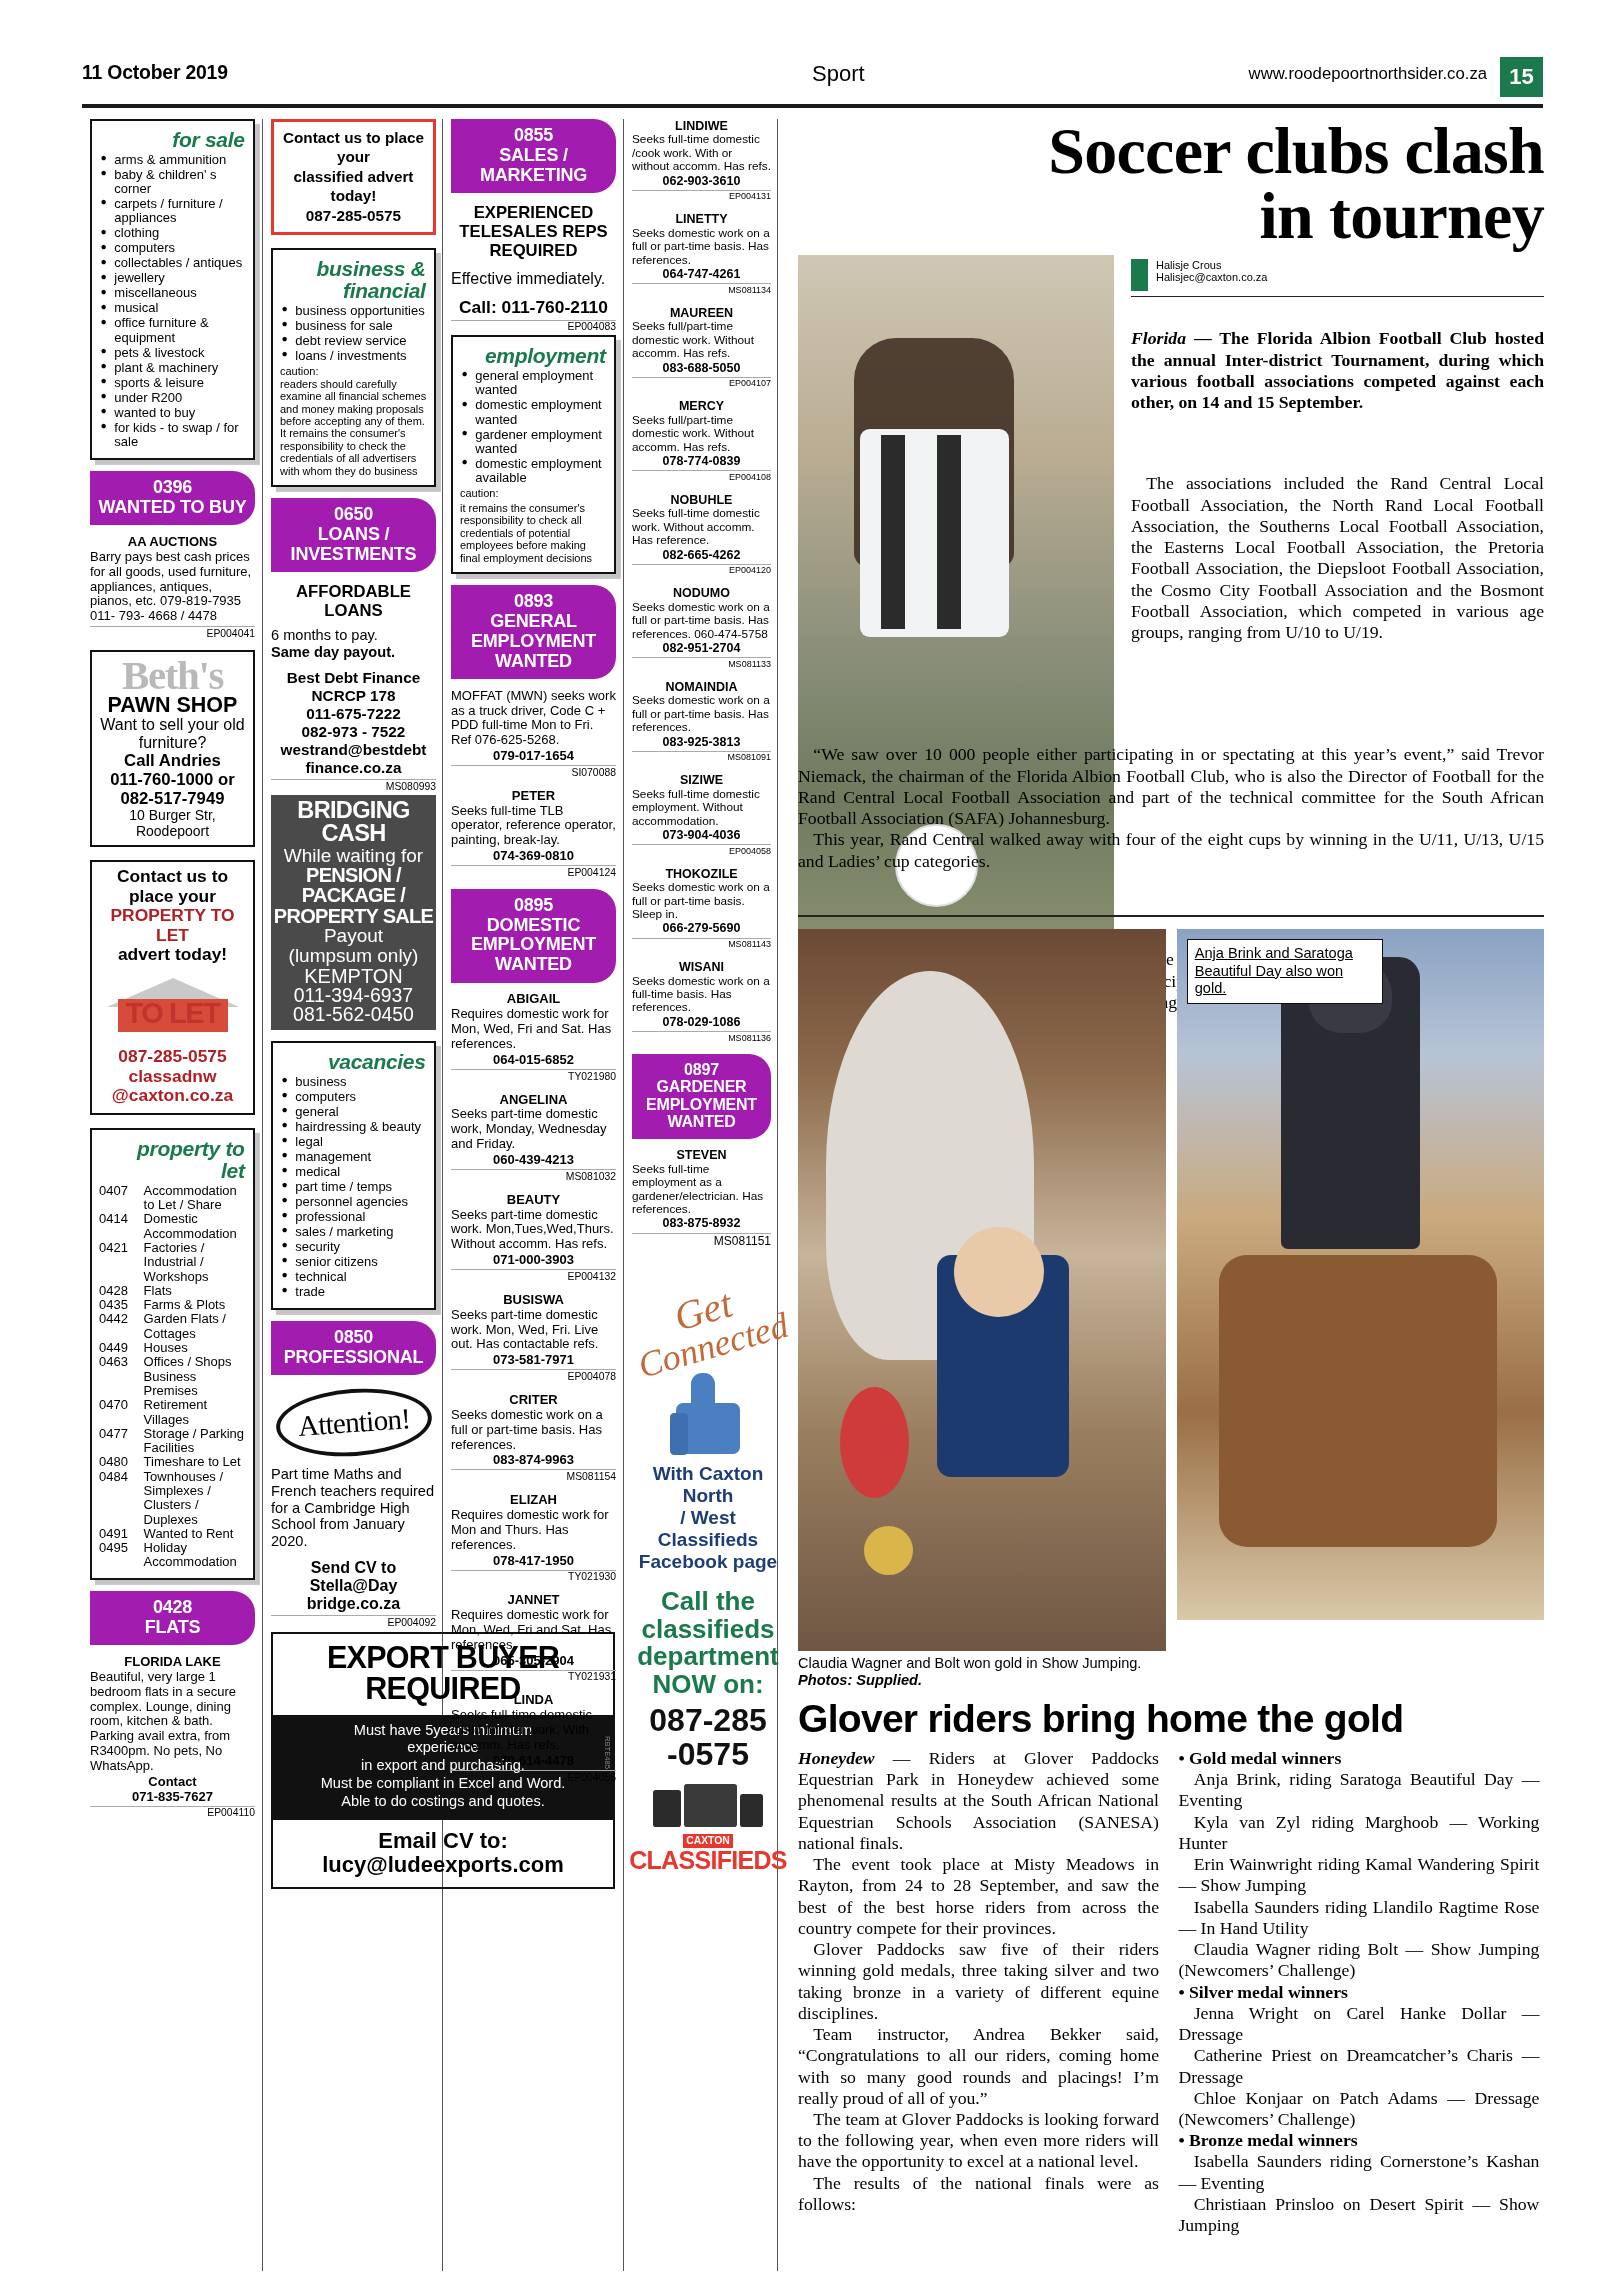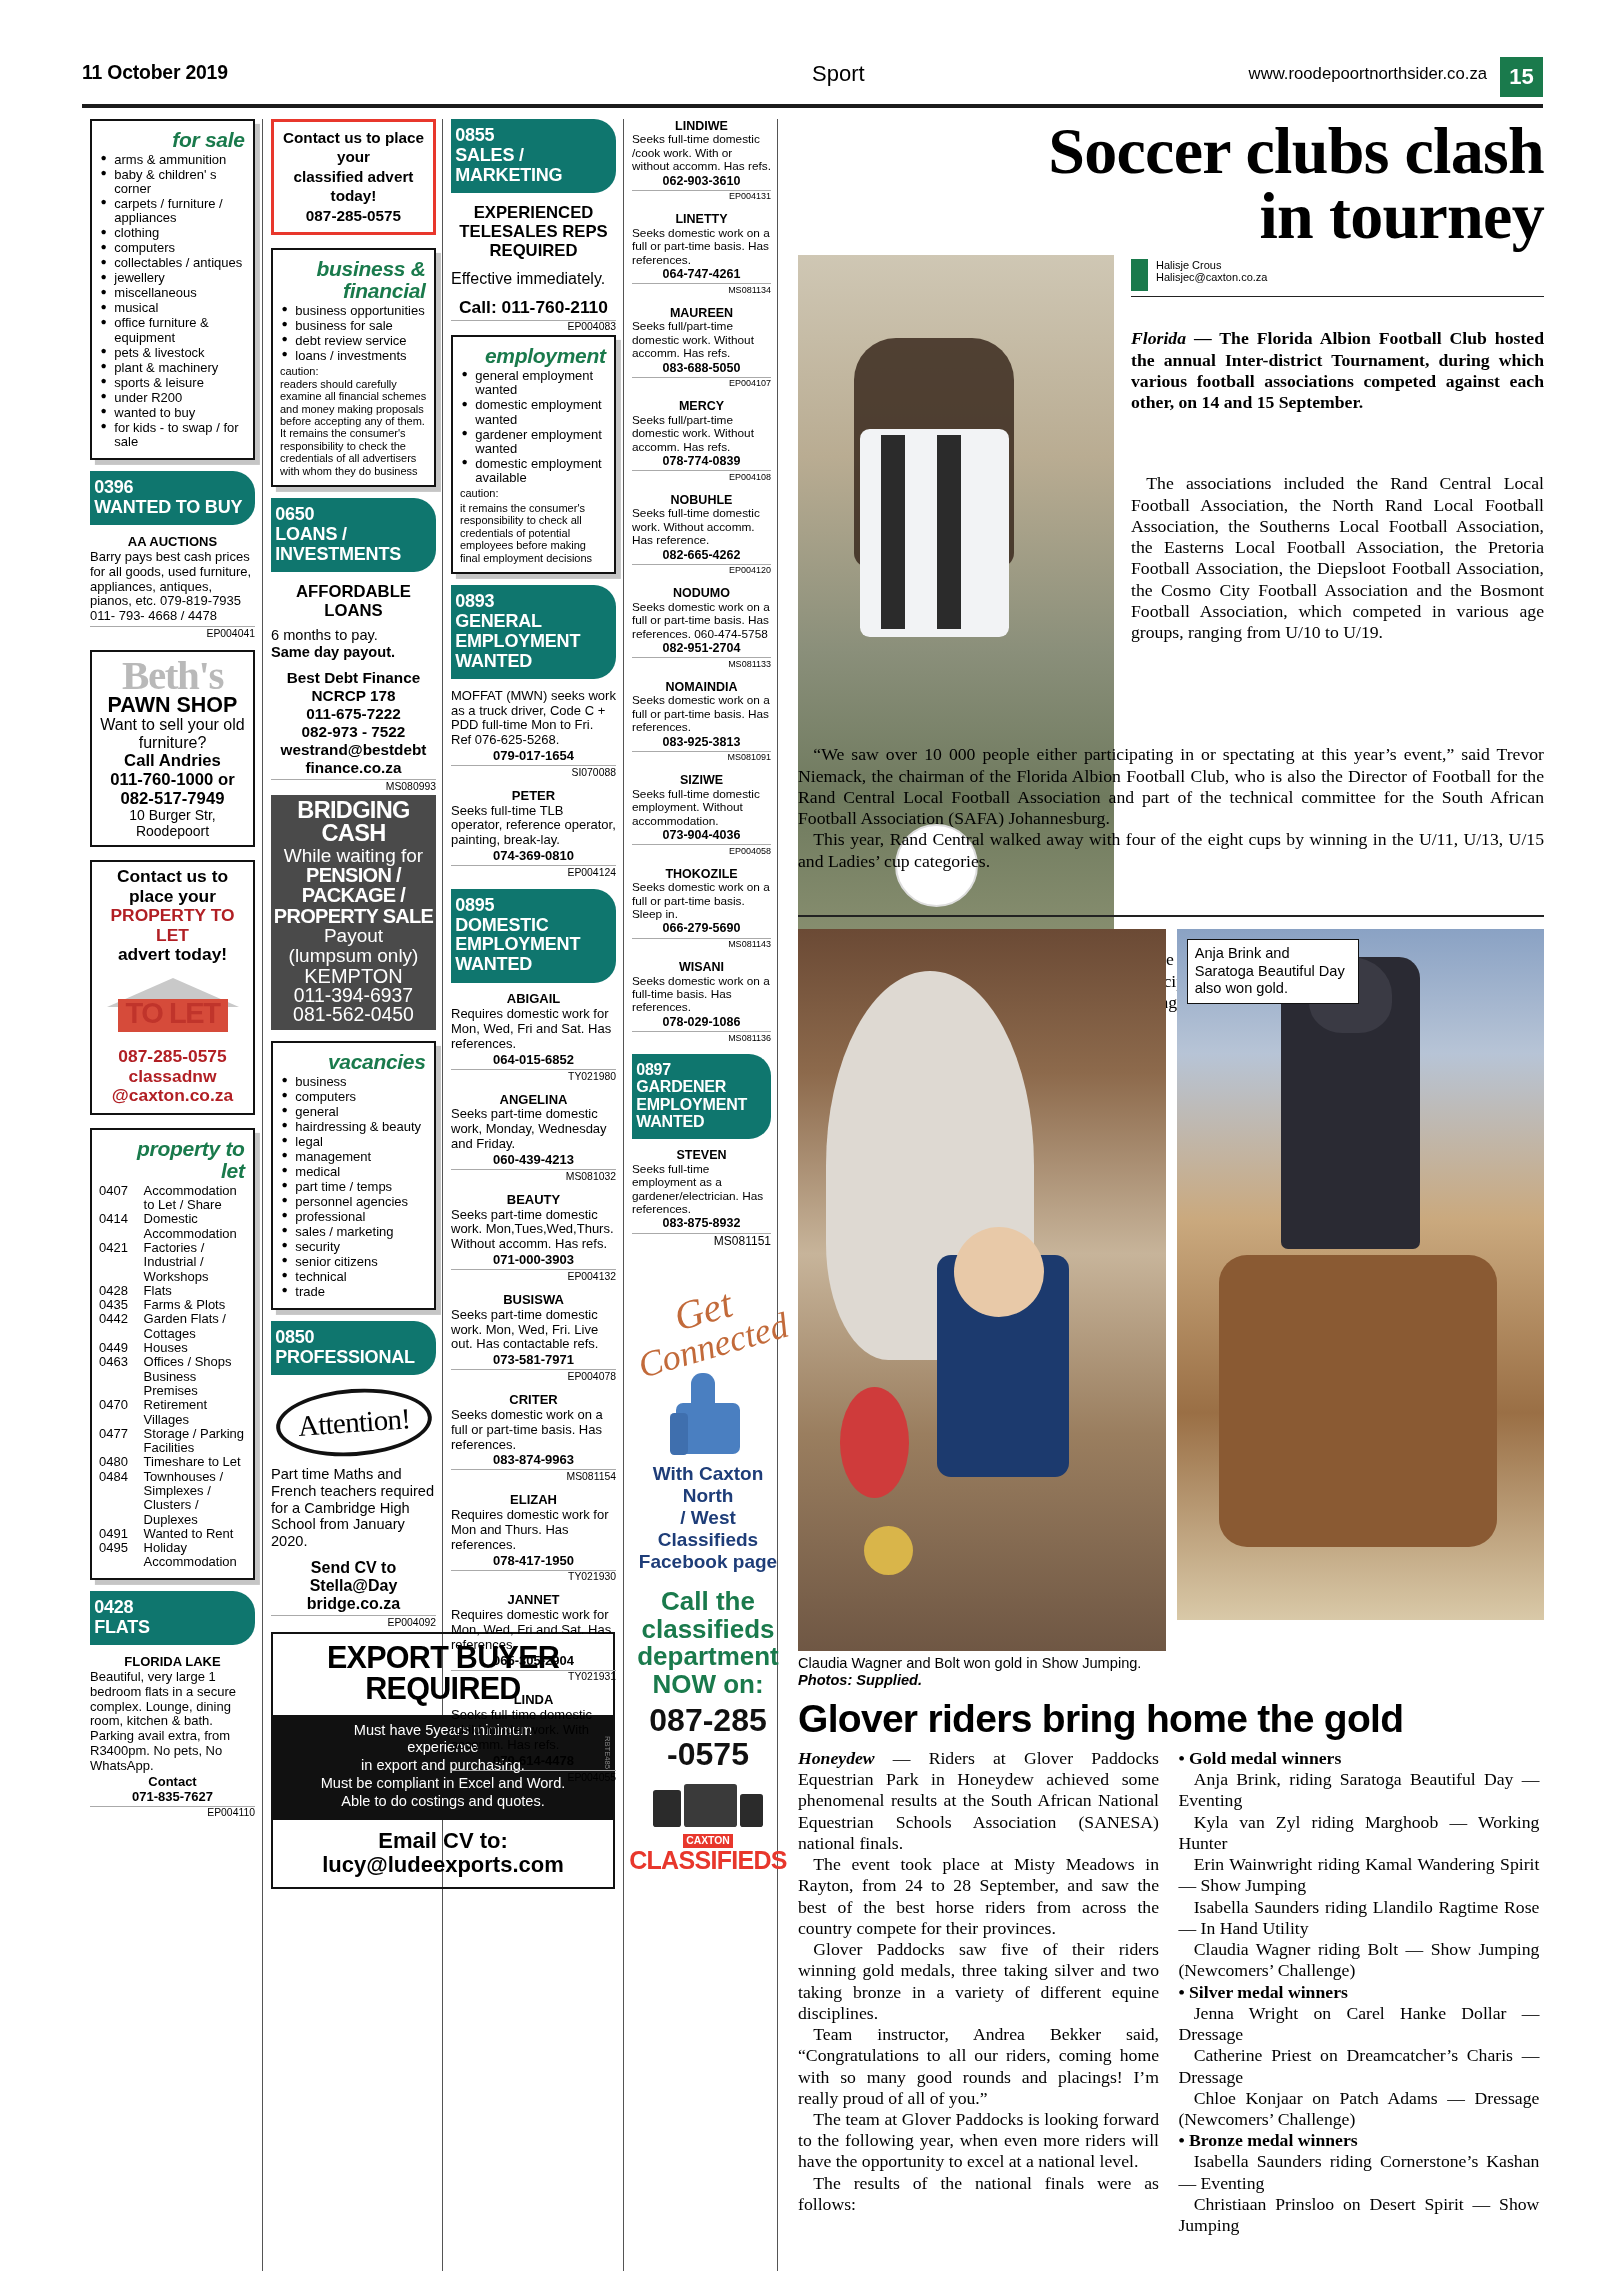--- a/index.html
+++ b/index.html
@@ -30,21 +30,21 @@
   .catbox ul { list-style:none; }
   .catbox li { position:relative; padding-left:15.3px; font-size:13px; line-height:1.10; margin-bottom:0.7px; }
   .catbox li::before { content:"\25CF"; position:absolute; left:1.4px; top:-0.7px; font-size:10.4px; }
   .caution { font-size:11px; line-height:1.13; margin-top:2px; }
 
   .numlist { font-size:13px; line-height:1.10; }
   .numrow { display:flex; gap:5.6px; margin-bottom:0px;}
   .numrow .nm { flex: 0 0 39px; }
   .numrow .tx { flex:1; }
 
-  .greenhdr { background:#0f766e; color:#fff; border-radius:0 22px 22px 0; text-align:left; font-weight:700; font-size:18px; line-height:1.10; padding:7px 4.2px 7.6px 4.2px; margin:4.2px 0 9.7px 0; letter-spacing:-0.2px;}
+  .greenhdr { background:#a21caf; color:#fff; border-radius:0 22px 22px 0; text-align:center; font-weight:700; font-size:18px; line-height:1.10; padding:7px 4.2px 7.6px 4.2px; margin:4.2px 0 9.7px 0; letter-spacing:-0.2px;}
   .greenhdr .num { display:block; }
 
   .ad { margin-bottom:2.8px; }
   .ad .nm { text-align:center; font-weight:700; font-size:13px; line-height:1.15; }
   .ad .bd { font-size:13px; line-height:1.14; }
   .ad .ph { text-align:center; font-weight:700; font-size:13px; }
   .ad .ref { text-align:right; font-size:10.4px; border-top:1px solid #aaa; margin-top:2.1px; padding-top:0.7px;}
   .ad.spaced { margin-bottom:11px; }
   .redbox { border:3.5px solid #e8372c; text-align:center; padding:5.6px 2.8px 7px 2.8px; font-weight:700; font-size:15.3px; line-height:1.28; }
 
@@ -610,21 +610,21 @@
         <div style="position:absolute;left:156px;top:298px;width:90px;height:90px;background:#e8c9a8;border-radius:50%;"></div>
         <div style="position:absolute;left:42px;top:458px;width:69px;height:111px;background:#cf3b3b;border-radius:50%;"></div>
         <div style="position:absolute;left:66px;top:597px;width:49px;height:49px;background:#d9b54a;border-radius:50%;"></div>
       </div>
       <div style="position:relative;width:367px;">
         <div class="photo" style="width:367px;height:691px;background:linear-gradient(180deg,#8aa2c4 0%, #b7c4d6 18%, #caa97e 42%, #9a6f45 70%, #d9c9a8 100%);">
           <div style="position:absolute;left:104px;top:28px;width:139px;height:292px;background:#2a2a33;border-radius:21px 21px 7px 7px;"></div>
           <div style="position:absolute;left:132px;top:28px;width:83px;height:76px;background:#3a3a44;border-radius:50% 50% 40% 40%;"></div>
           <div style="position:absolute;left:42px;top:326px;width:278px;height:292px;background:#8a5a33;border-radius:28px;"></div>
         </div>
-        <div class="overlaybox" style="left:9.7px;top:9.7px;width:172px;">
+        <div class="overlaybox" style="left:9.7px;top:9.7px;width:196px;text-decoration:underline;">
           <span>Anja Brink and Saratoga Beautiful Day also won gold.</span>
         </div>
       </div>
     </div>
 
     <div class="caption" style="width:368px;margin-top:4.2px;">
       <span>Claudia Wagner and Bolt won gold in Show Jumping.</span>
       <em style="font-weight:700;">Photos: Supplied.</em>
     </div>
 

